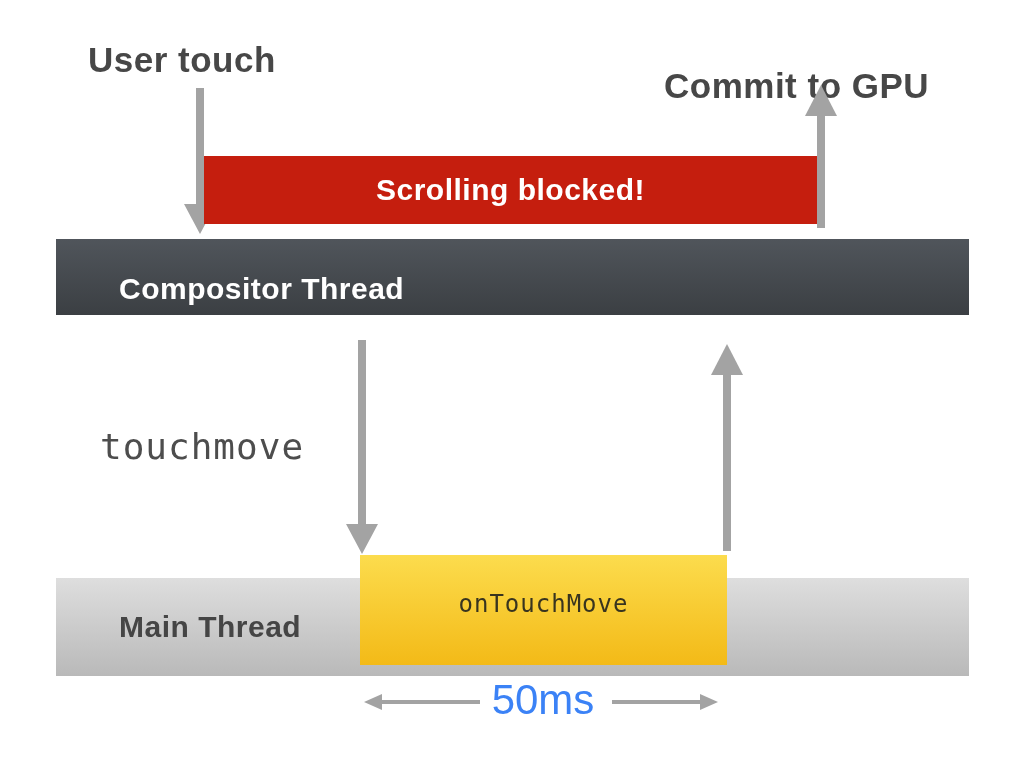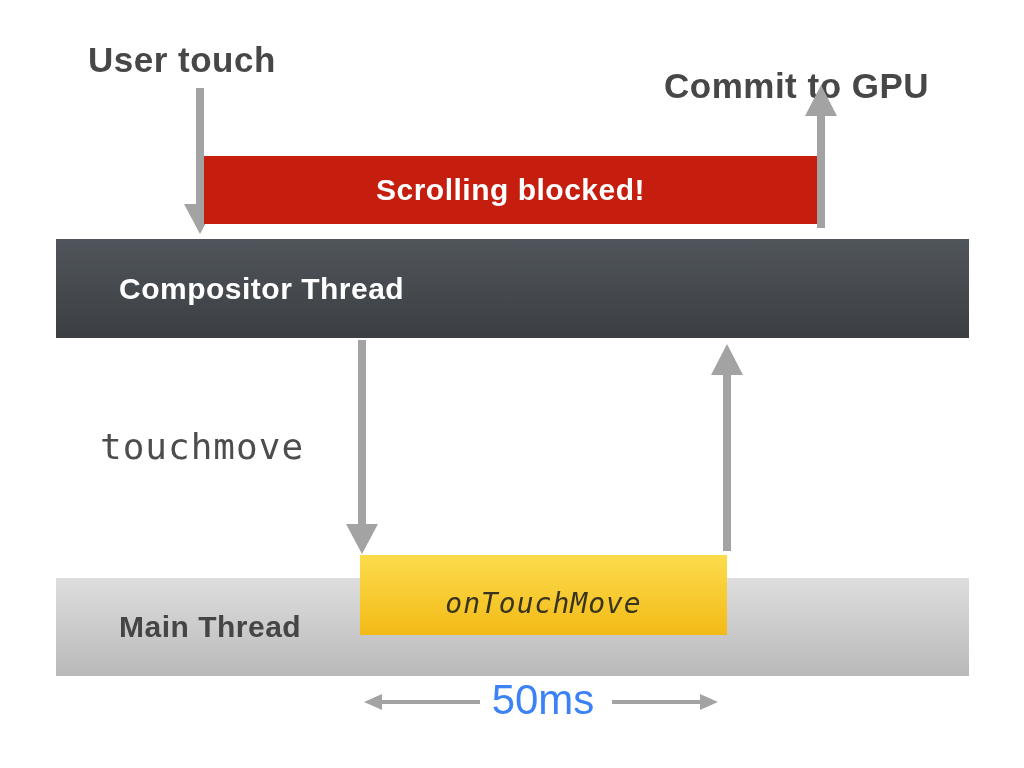--- a/index.html
+++ b/index.html
@@ -67,21 +67,21 @@
   }
 
   .bar {
     position: absolute;
     left: 56px;
     width: 913px;
     font-size: 30px;
     font-weight: bold;
   }
   #compositor-bar {
-    top: 239px; height: 99px;
+    top: 239px; height: 76px;
     background: linear-gradient(to bottom, var(--compositor-top), var(--compositor-bottom));
     color: #ffffff;
   }
   #compositor-bar .bar-text,
   #main-bar .bar-text {
     position: absolute;
     left: 63px;
     top: 0;
     line-height: 99px;
     letter-spacing: 0.5px;
@@ -89,29 +89,28 @@
   #main-bar {
     top: 578px; height: 98px;
     background: linear-gradient(to bottom, var(--main-gray-top), var(--main-gray-bottom));
     color: #454545;
   }
   #main-bar .bar-text { line-height: 98px; }
 
   .task-block {
     position: absolute;
     left: 360px; top: 555px;
-    width: 367px; height: 80px;
+    width: 367px; height: 110px;
     background: linear-gradient(to bottom, var(--task-yellow-top), var(--task-yellow-bottom));
     color: #38341f;
     font-family: "DejaVu Sans Mono", monospace;
-    font-size: 28px;
+    font-size: 24px;
     text-align: center;
     line-height: 98px;
     letter-spacing: 1px;
-    font-style: italic;
   }
 
   .mono-label {
     position: absolute;
     left: 100px; top: 426px;
     width: 250px;
     font-family: "DejaVu Sans Mono", monospace;
     font-size: 36px;
     color: #4d4d4d;
     letter-spacing: 1px;

